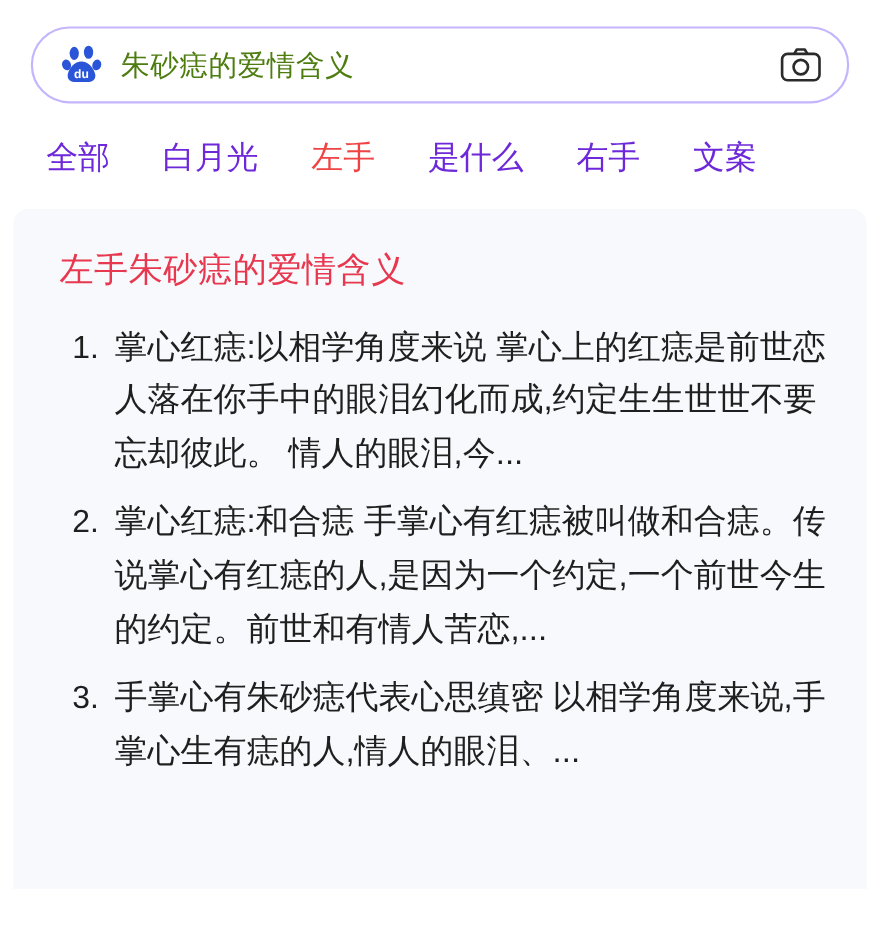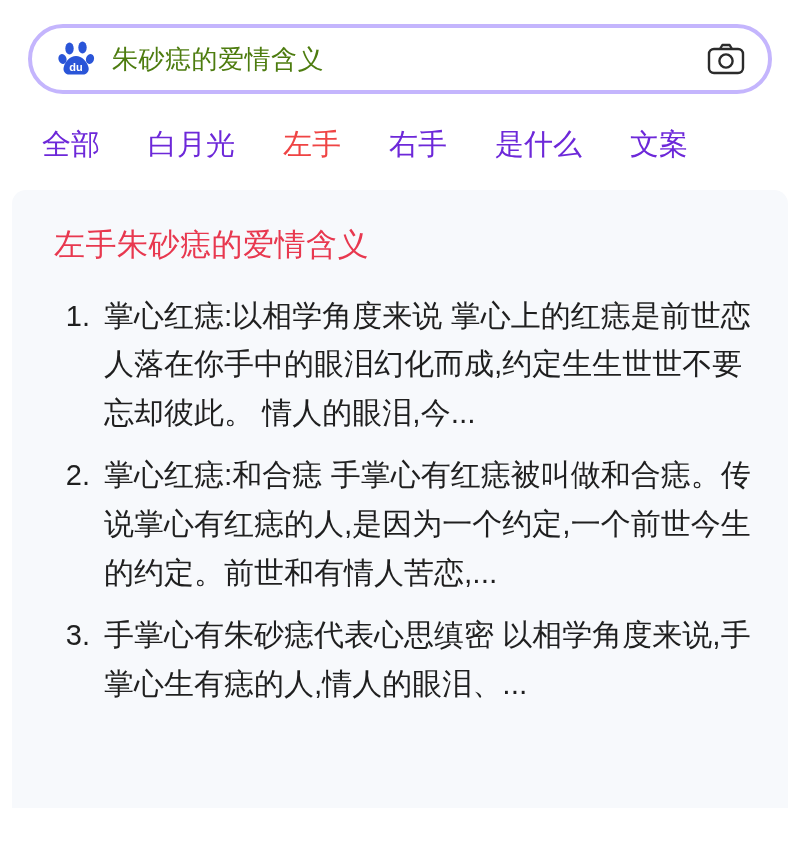--- a/index.html
+++ b/index.html
@@ -16,21 +16,21 @@
   }
 
   
   .search-wrap {
     padding: 24px 28px 0 28px;
   }
   .search-box {
     display: flex;
     align-items: center;
     height: 70px;
-    border: 4px solid #c4b5fd;
+    border: 2px solid #c4b5fd;
     border-radius: 38px;
     background: #fff;
     padding: 0 22px 0 26px;
     box-sizing: border-box;
   }
   .baidu-logo {
     width: 40px;
     height: 40px;
     flex: 0 0 40px;
     position: relative;
@@ -131,22 +131,22 @@
       </svg>
     </span>
 
   </div>
 </div>
 
 <div class="tabs-row">
   <div class="tab">全部</div>
   <div class="tab">白月光</div>
   <div class="tab active">左手</div>
+  <div class="tab">是什么</div>
   <div class="tab">右手</div>
-  <div class="tab">是什么</div>
   <div class="tab">文案</div>
 </div>
 
 <div class="content-card">
   <div class="card-title">左手朱砂痣的爱情含义</div>
   <ol class="answer-list">
     <li>掌心红痣:以相学角度来说 掌心上的红痣是前世恋人落在你手中的眼泪幻化而成,约定生生世世不要忘却彼此。 情人的眼泪,今...</li>
     <li>掌心红痣:和合痣 手掌心有红痣被叫做和合痣。传说掌心有红痣的人,是因为一个约定,一个前世今生的约定。前世和有情人苦恋,...</li>
     <li>手掌心有朱砂痣代表心思缜密 以相学角度来说,手掌心生有痣的人,情人的眼泪、...</li>
   </ol>

